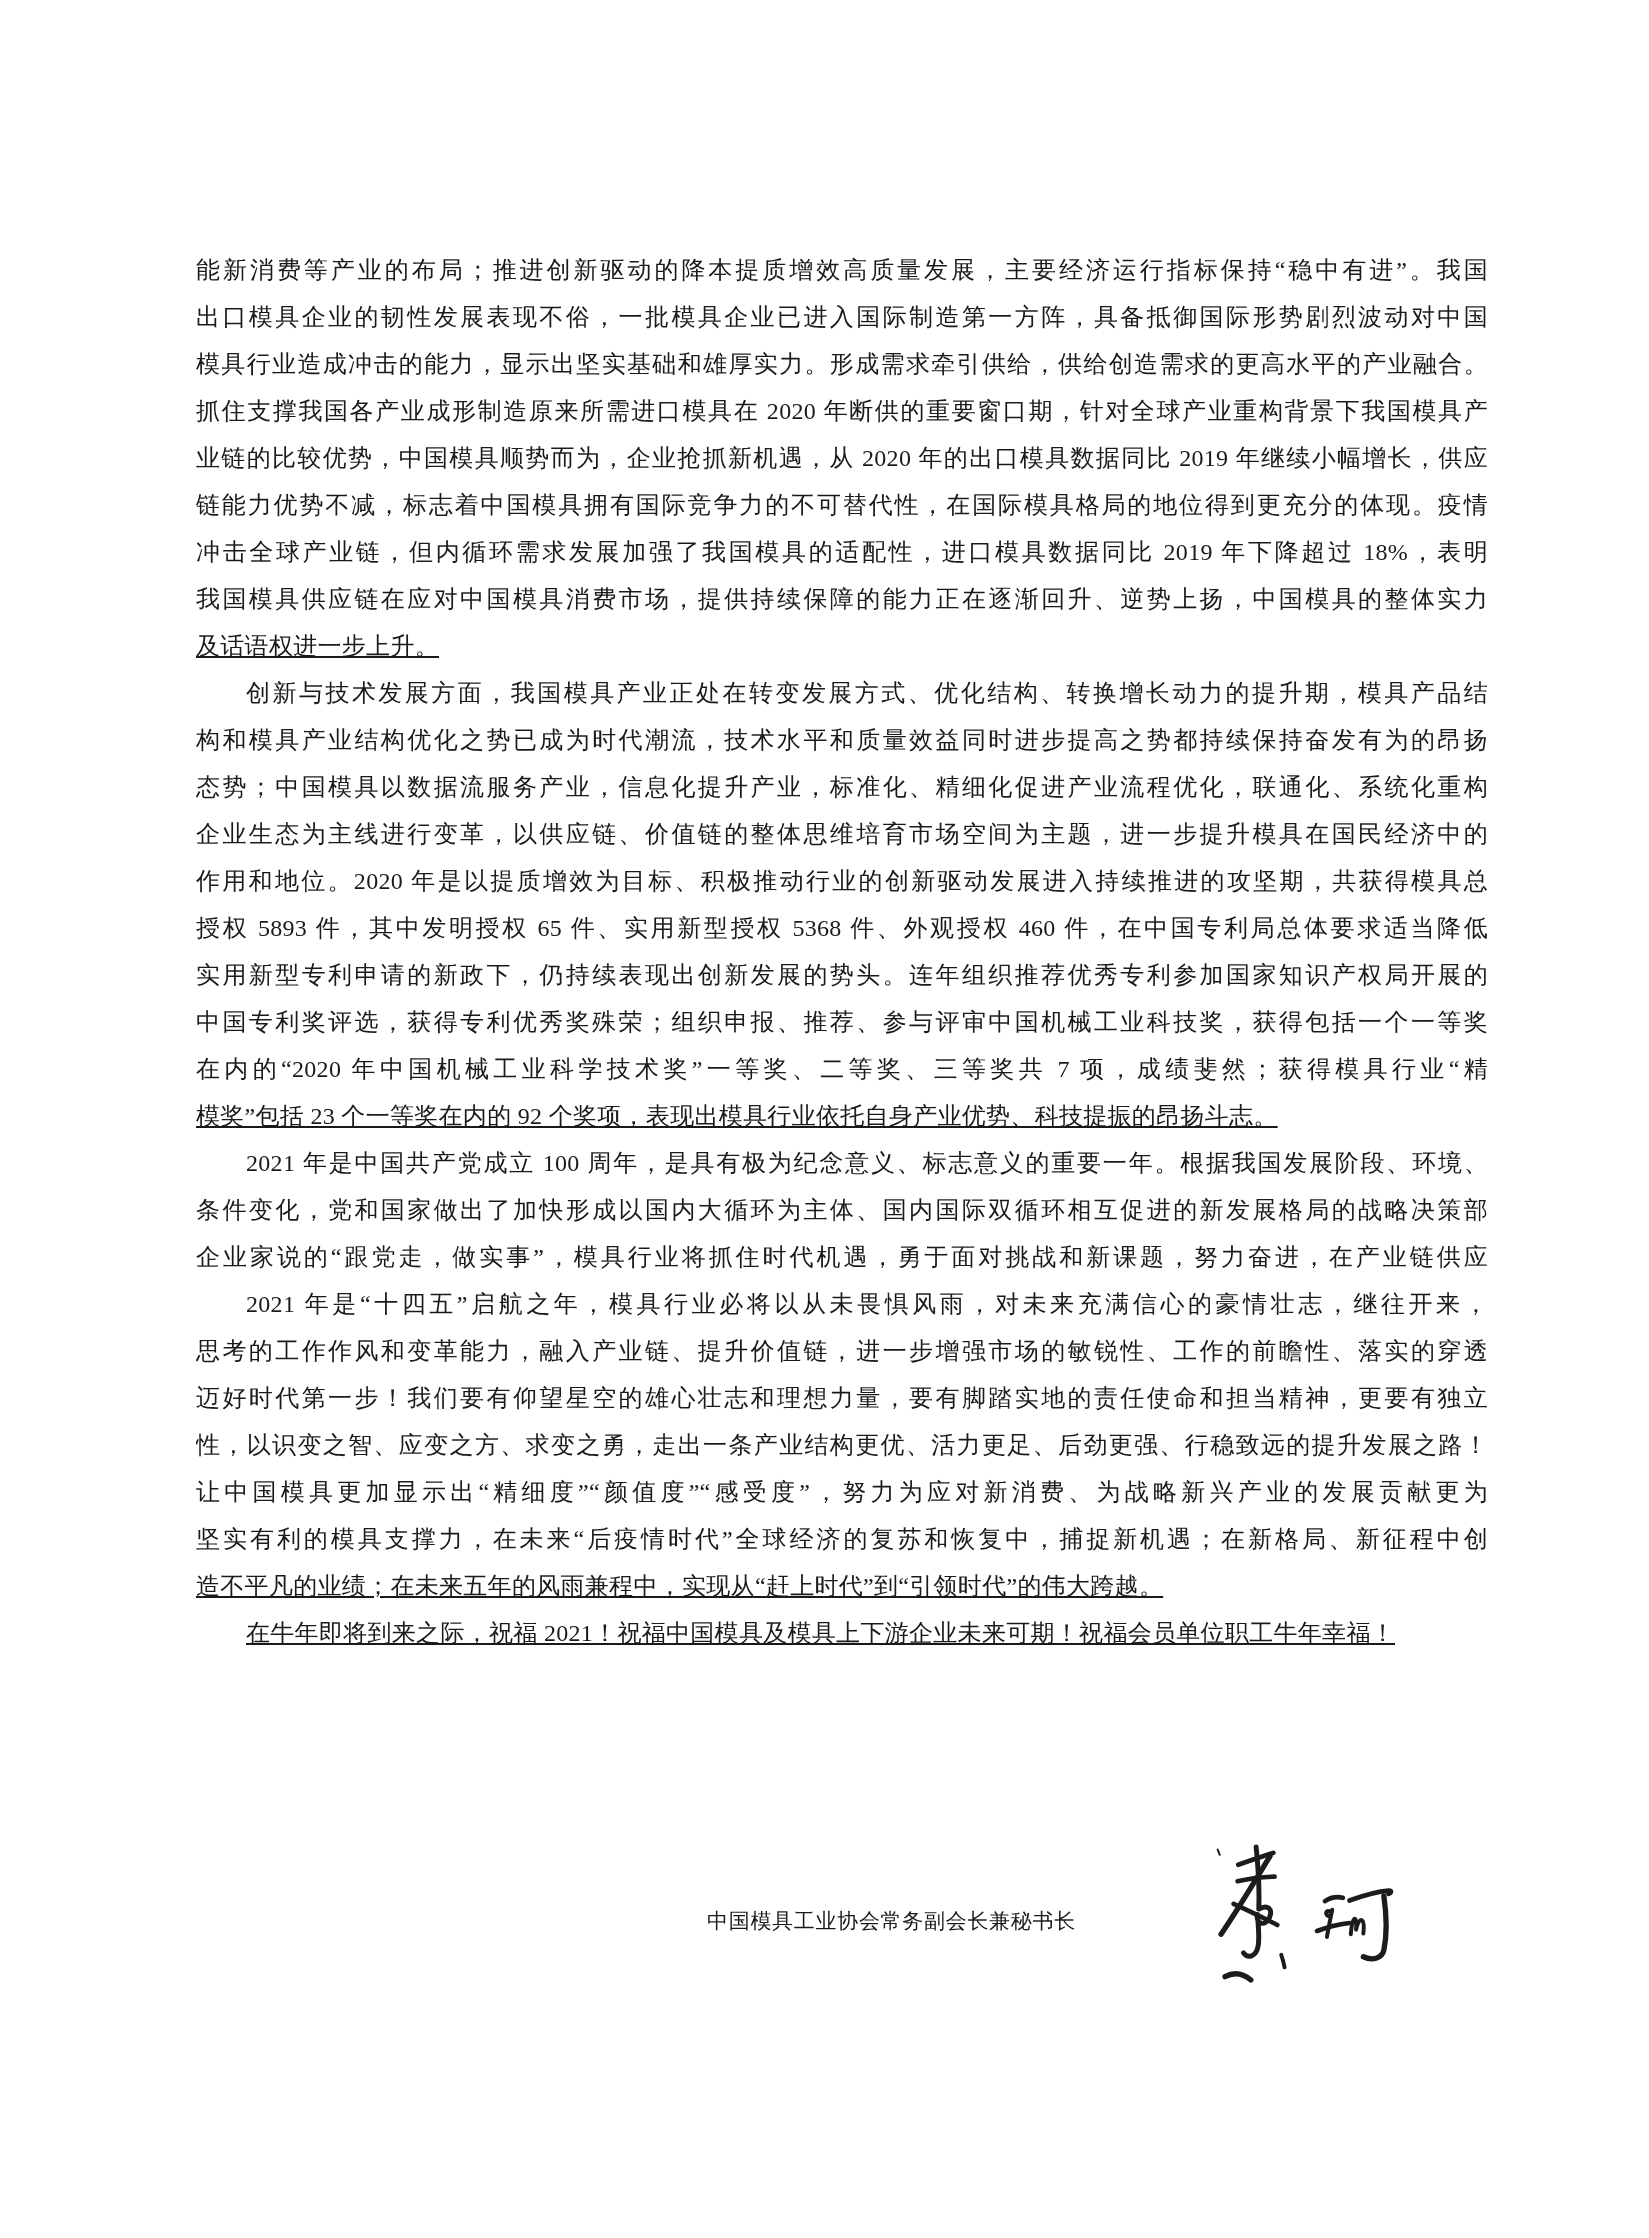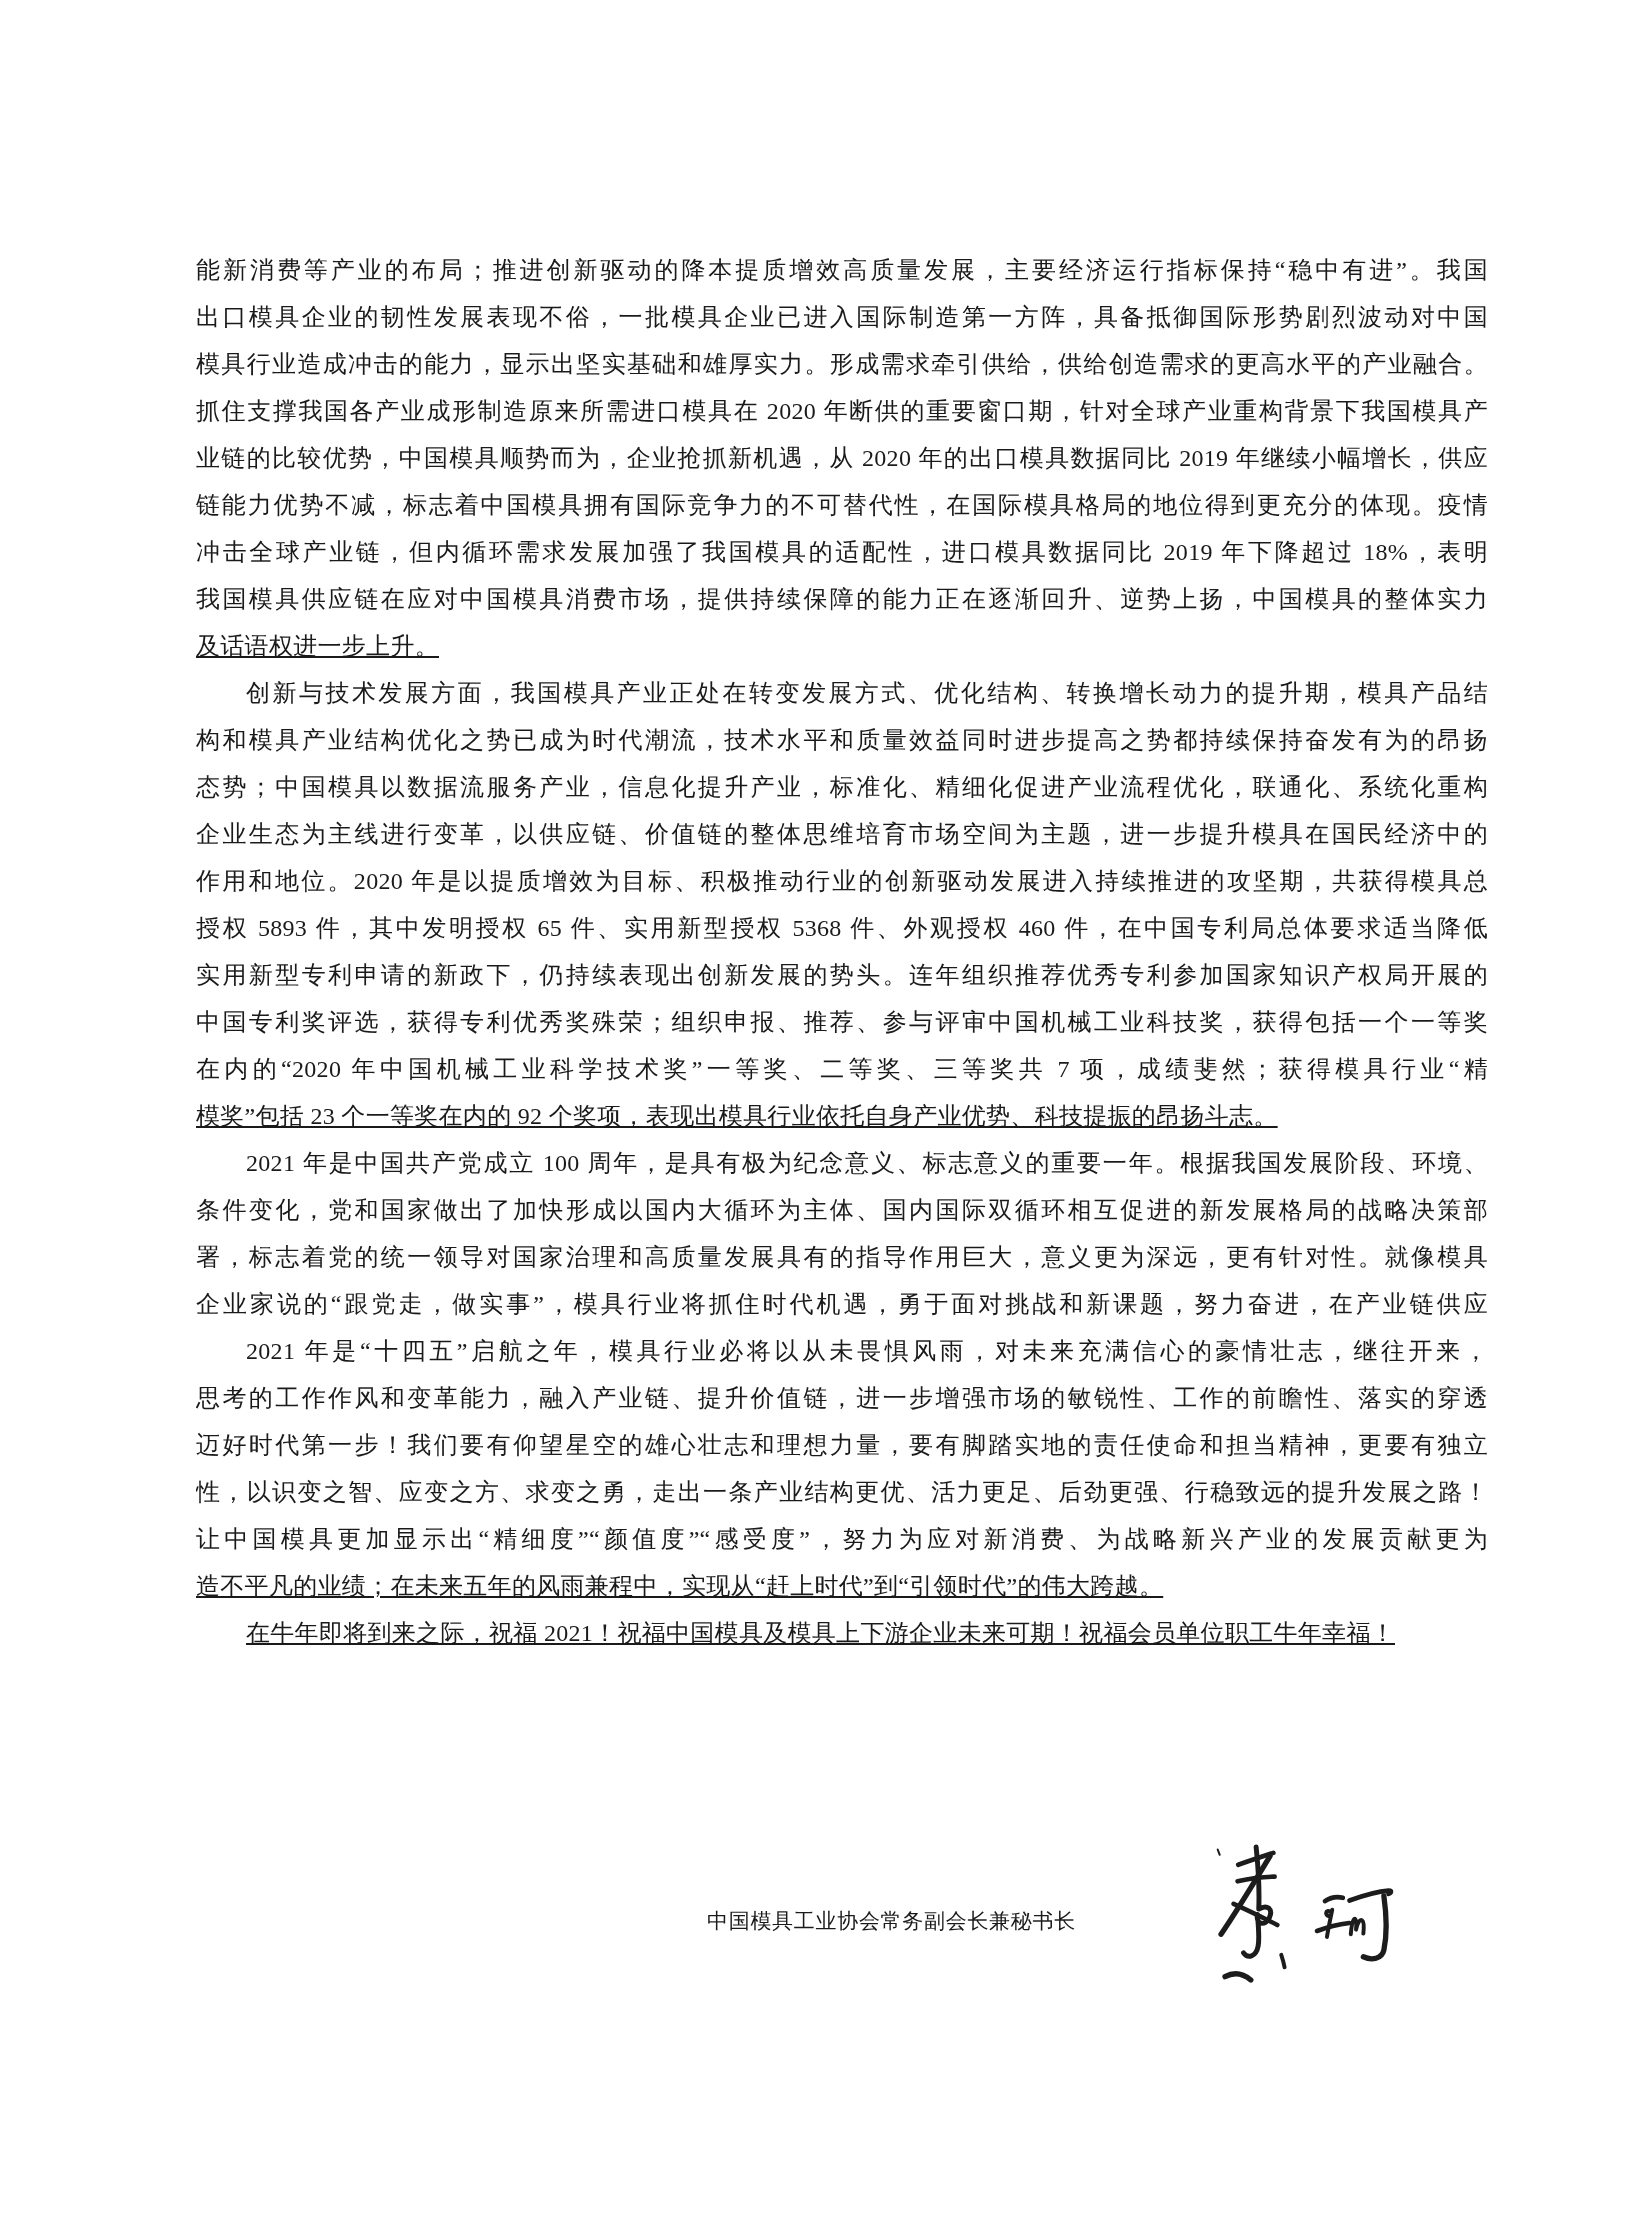--- a/index.html
+++ b/index.html
@@ -91,29 +91,29 @@
         <div class="line">作用和地位。2020 年是以提质增效为目标、积极推动行业的创新驱动发展进入持续推进的攻坚期，共获得模具总</div>
         <div class="line">授权 5893 件，其中发明授权 65 件、实用新型授权 5368 件、外观授权 460 件，在中国专利局总体要求适当降低</div>
         <div class="line">实用新型专利申请的新政下，仍持续表现出创新发展的势头。连年组织推荐优秀专利参加国家知识产权局开展的</div>
         <div class="line">中国专利奖评选，获得专利优秀奖殊荣；组织申报、推荐、参与评审中国机械工业科技奖，获得包括一个一等奖</div>
         <div class="line">在内的“2020 年中国机械工业科学技术奖”一等奖、二等奖、三等奖共 7 项，成绩斐然；获得模具行业“精</div>
         <div class="line line-last">模奖”包括 23 个一等奖在内的 92 个奖项，表现出模具行业依托自身产业优势、科技提振的昂扬斗志。</div>
       </div>
       <div class="paragraph">
         <div class="line line-indent">2021 年是中国共产党成立 100 周年，是具有极为纪念意义、标志意义的重要一年。根据我国发展阶段、环境、</div>
         <div class="line">条件变化，党和国家做出了加快形成以国内大循环为主体、国内国际双循环相互促进的新发展格局的战略决策部</div>
-        <div class="line">署，标志着党的统一领导对国家治理和高质量发展具有的指导作用巨大，意义更为深远，更有针对性。就像模具</div>
         <div class="line">企业家说的“跟党走，做实事”，模具行业将抓住时代机遇，勇于面对挑战和新课题，努力奋进，在产业链供应</div>
       </div>
       <div class="paragraph">
         <div class="line line-indent">2021 年是“十四五”启航之年，模具行业必将以从未畏惧风雨，对未来充满信心的豪情壮志，继往开来，</div>
         <div class="line">思考的工作作风和变革能力，融入产业链、提升价值链，进一步增强市场的敏锐性、工作的前瞻性、落实的穿透</div>
         <div class="line">迈好时代第一步！我们要有仰望星空的雄心壮志和理想力量，要有脚踏实地的责任使命和担当精神，更要有独立</div>
         <div class="line">性，以识变之智、应变之方、求变之勇，走出一条产业结构更优、活力更足、后劲更强、行稳致远的提升发展之路！</div>
         <div class="line">让中国模具更加显示出“精细度”“颜值度”“感受度”，努力为应对新消费、为战略新兴产业的发展贡献更为</div>
+        <div class="line">坚实有利的模具支撑力，在未来“后疫情时代”全球经济的复苏和恢复中，捕捉新机遇；在新格局、新征程中创</div>
         <div class="line line-last">造不平凡的业绩；在未来五年的风雨兼程中，实现从“赶上时代”到“引领时代”的伟大跨越。</div>
       </div>
       <div class="paragraph">
         <div class="line line-last line-indent">在牛年即将到来之际，祝福 2021！祝福中国模具及模具上下游企业未来可期！祝福会员单位职工牛年幸福！</div>
       </div>
     </div>
 
   <div class="signature-row">
     <span class="signature-title">中国模具工业协会常务副会长兼秘书长</span>
 

